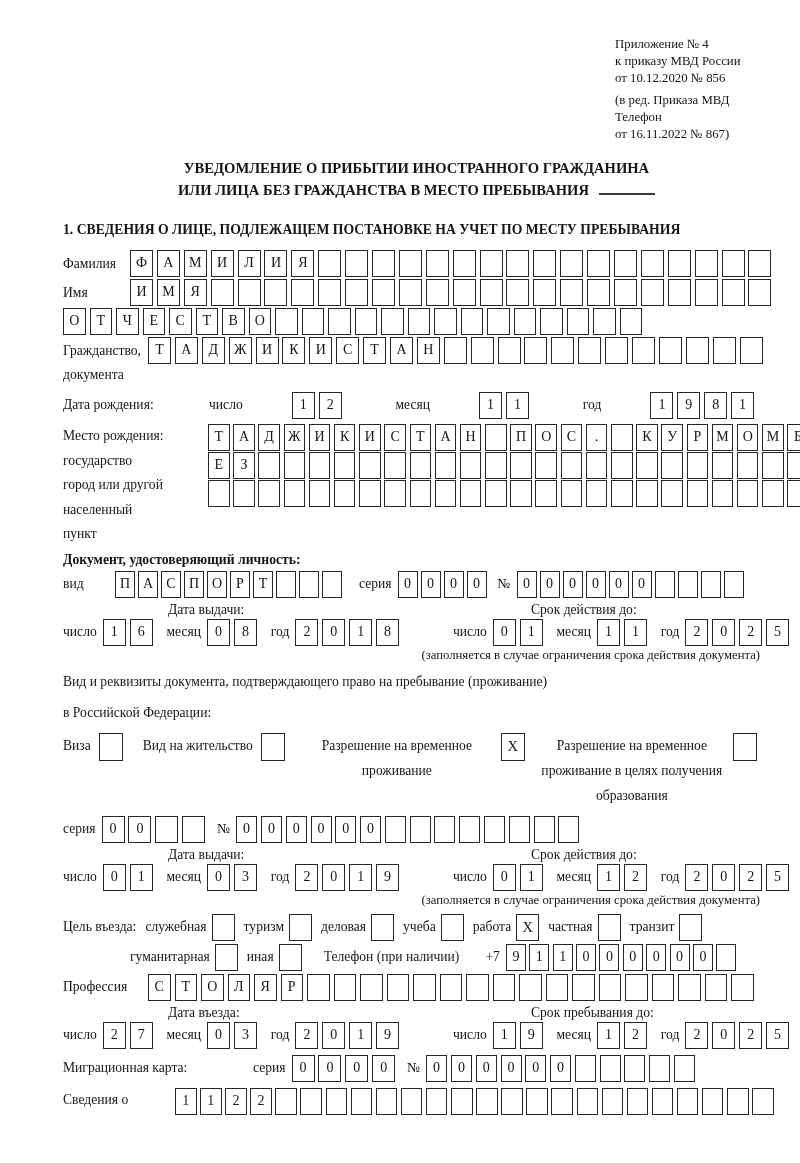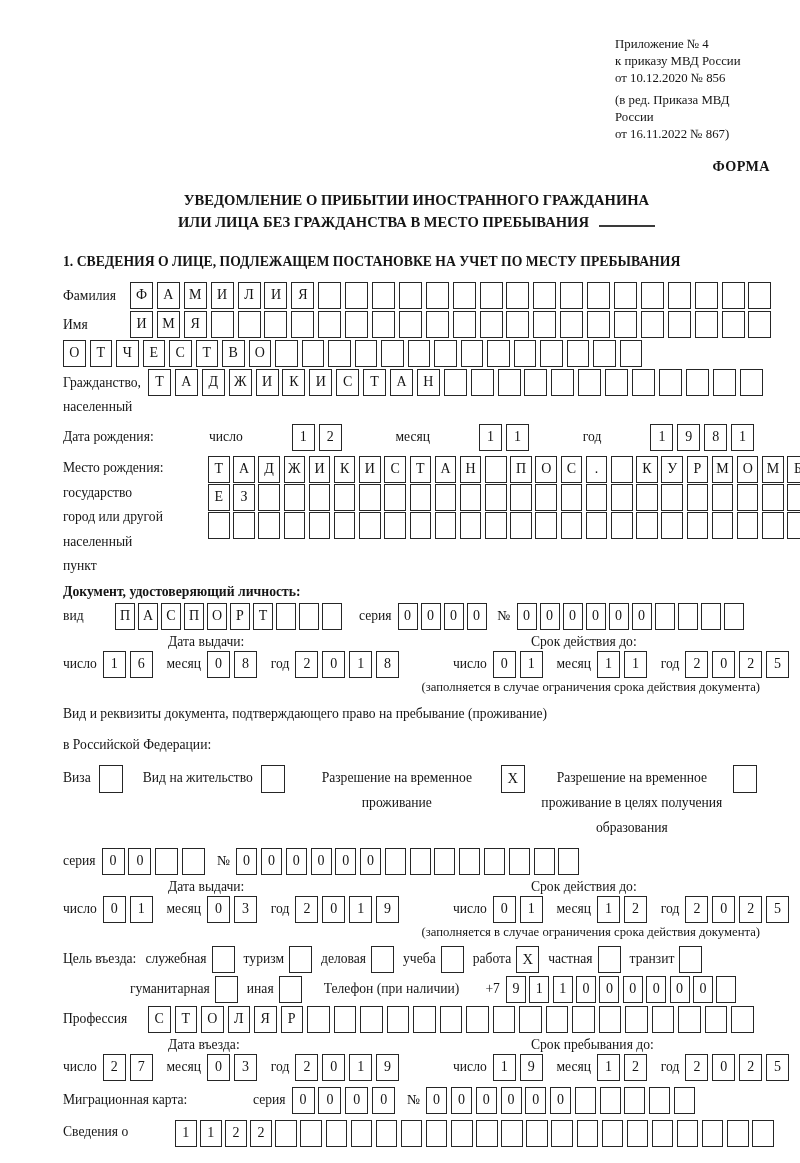--- a/index.html
+++ b/index.html
@@ -99,26 +99,25 @@
 </head>
 <body>
 
 <div class="page">
 
   <div class="appendix">
     <div>Приложение № 4</div>
     <div>к приказу МВД России</div>
     <div>от 10.12.2020 № 856</div>
     <div class="rev">
-      <div>(в ред. Приказа МВД России</div>
+      <div>(в ред. Приказа МВД Телефон</div>
       <div>от 16.11.2022 № 867)</div>
     </div>
   </div>
 
-  <div class="forma">ФОРМА</div>
 
   <div class="title">
     <div>УВЕДОМЛЕНИЕ О ПРИБЫТИИ ИНОСТРАННОГО ГРАЖДАНИНА</div>
     <div>
       <span>ИЛИ ЛИЦА БЕЗ ГРАЖДАНСТВА В МЕСТО ПРЕБЫВАНИЯ</span><span class="title-underline"></span>
     </div>
   </div>
 
   <div class="sec-heading">1. СВЕДЕНИЯ О ЛИЦЕ, ПОДЛЕЖАЩЕМ ПОСТАНОВКЕ НА УЧЕТ ПО МЕСТУ ПРЕБЫВАНИЯ</div>
 
@@ -205,21 +204,21 @@
         <span class="cell"></span>
         <span class="cell"></span>
         <span class="cell"></span>
         <span class="cell"></span>
       </span>
   </div>
 
   <div class="frow top">
     <span class="flabel w85 two">
       <span class="l1">Гражданство,</span>
-      <span>населенный</span>
+      <span>документа</span>
     </span>
     <span class="cells" style="--cw:23px;--cm:3.9px">
         <span class="cell">Т</span>
         <span class="cell">А</span>
         <span class="cell">Д</span>
         <span class="cell">Ж</span>
         <span class="cell">И</span>
         <span class="cell">К</span>
         <span class="cell">И</span>
         <span class="cell">С</span>

